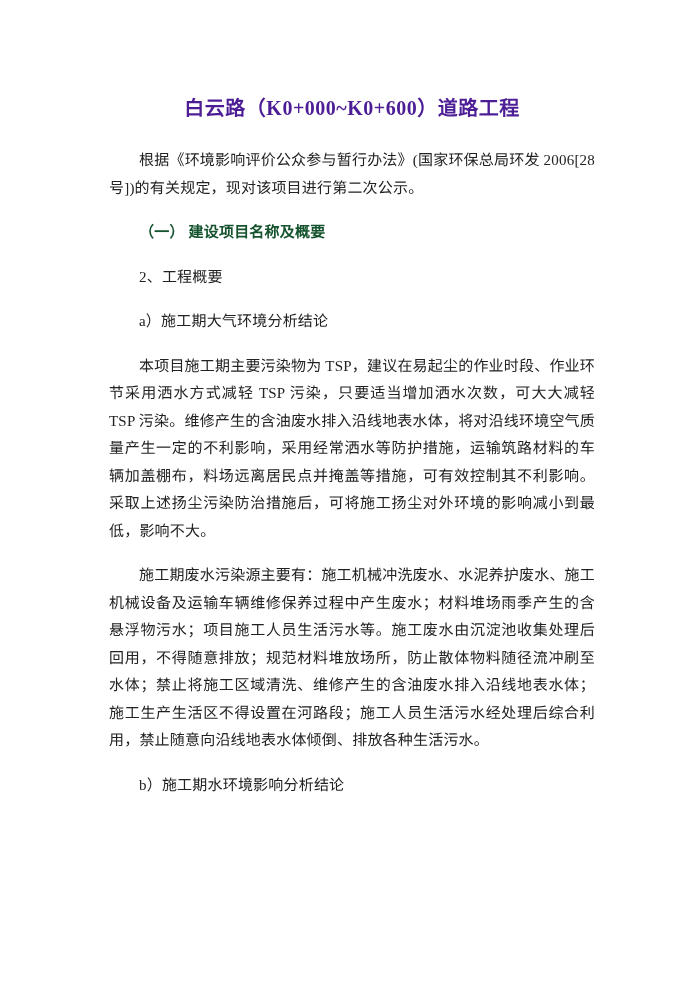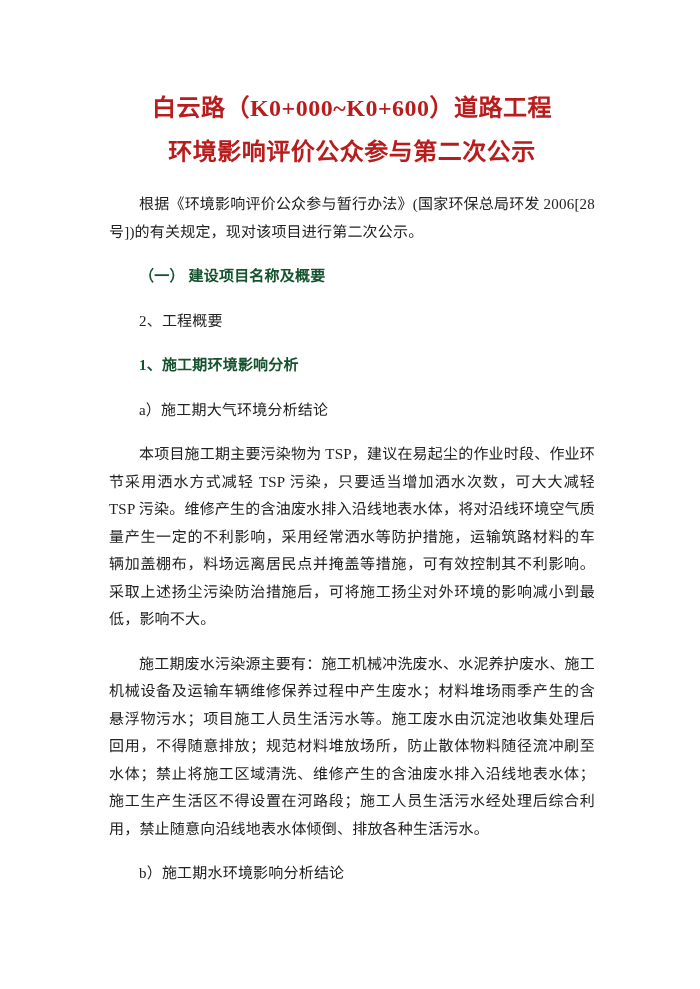--- a/index.html
+++ b/index.html
@@ -19,25 +19,25 @@
     width: 700px;
     height: 989px;
     padding: 86px 88px 0 92px;
     background: #ffffff;
   }
   .title-block {
     text-align: center;
     margin-bottom: 10px;
   }
   .doc-title {
-    font-size: 24px;
+    font-size: 20px;
     font-weight: bold;
     line-height: 44px;
     letter-spacing: 0.5px;
-    color: #b91c1c;
+    color: #4c1d95;
     margin: 0;
   }
   .doc-body {
     margin-top: 4px;
   }
   .para {
     margin: 17px;
     font-size: 15px;
     line-height: 27.5px;
     text-indent: 2em;
@@ -51,27 +51,25 @@
     color: #14532d;
   }
 </style>
 </head>
 <body>
 
 <div class="page">
 
   <div class="title-block">
     <h1 class="doc-title">白云路（K0+000~K0+600）道路工程</h1>
-    <h1 class="doc-title">环境影响评价公众参与第二次公示</h1>
   </div>
 
   <div class="doc-body">
     <p class="para">根据《环境影响评价公众参与暂行办法》(国家环保总局环发 2006[28 号])的有关规定，现对该项目进行第二次公示。</p>
     <p class="para heading">（一） 建设项目名称及概要</p>
     <p class="para">2、工程概要</p>
-    <p class="para heading">1、施工期环境影响分析</p>
     <p class="para">a）施工期大气环境分析结论</p>
     <p class="para">本项目施工期主要污染物为 TSP，建议在易起尘的作业时段、作业环节采用洒水方式减轻 TSP 污染，只要适当增加洒水次数，可大大减轻 TSP 污染。维修产生的含油废水排入沿线地表水体，将对沿线环境空气质量产生一定的不利影响，采用经常洒水等防护措施，运输筑路材料的车辆加盖棚布，料场远离居民点并掩盖等措施，可有效控制其不利影响。采取上述扬尘污染防治措施后，可将施工扬尘对外环境的影响减小到最低，影响不大。</p>
     <p class="para">施工期废水污染源主要有：施工机械冲洗废水、水泥养护废水、施工机械设备及运输车辆维修保养过程中产生废水；材料堆场雨季产生的含悬浮物污水；项目施工人员生活污水等。施工废水由沉淀池收集处理后回用，不得随意排放；规范材料堆放场所，防止散体物料随径流冲刷至水体；禁止将施工区域清洗、维修产生的含油废水排入沿线地表水体；施工生产生活区不得设置在河路段；施工人员生活污水经处理后综合利用，禁止随意向沿线地表水体倾倒、排放各种生活污水。</p>
     <p class="para">b）施工期水环境影响分析结论</p>
   </div>
 
 </div>
 
 </body></html>

